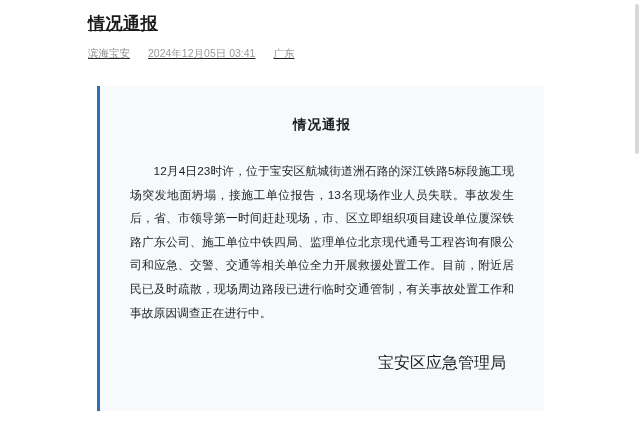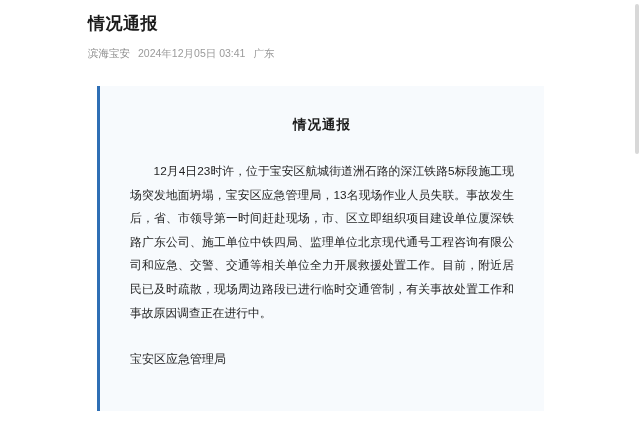--- a/index.html
+++ b/index.html
@@ -13,39 +13,40 @@
     font-family: "Liberation Sans", "DejaVu Sans", sans-serif;
     color: #222222;
     overflow: hidden;
   }
   .page {
     position: relative;
     width: 640px;
     height: 424px;
     box-sizing: border-box;
     background: #ffffff;
+    text-decoration: underline;
   }
   .header {
     padding: 12px 0 0 0;
   }
   .title {
     font-size: 17px;
     font-weight: bold;
     color: #1a1a1a;
     letter-spacing: 0.5px;
     padding-left: 88px;
   }
   .meta {
     margin-top: 12px;
     padding-left: 88px;
     font-size: 10.5px;
     color: #8a8a8a;
     display: flex;
     align-items: center;
-    gap: 8px;
+    gap: 18px;
     text-align: center;
   }
   .meta .source {
     color: #8a8a8a;
   }
   .meta .time {
     color: #9a9a9a;
   }
   .meta .region {
     color: #9a9a9a;
@@ -74,22 +75,22 @@
   .doc-body {
     font-size: 11.8px;
     line-height: 2.0;
     color: #1f1f1f;
     text-align: justify;
     text-justify: inter-ideograph;
     text-indent: 2em;
   }
   .sign {
     margin-top: 22px;
-    text-align: left;
-    font-size: 12px;
+    text-align: right;
+    font-size: 16px;
     line-height: 2.0;
     color: #1f1f1f;
     padding-right: 8px;
   }
   .sign div {
     white-space: nowrap;
   }
   .scrollbar {
     position: absolute;
     right: 1px;
@@ -118,21 +119,21 @@
     <div class="meta">
       <span class="source">滨海宝安</span>
       <span class="time">2024年12月05日 03:41</span>
       <span class="region">广东</span>
     </div>
   </div>
 
   <div class="card">
     <div class="card-inner">
       <div class="doc-title">情况通报</div>
-      <div class="doc-body">12月4日23时许，位于宝安区航城街道洲石路的深江铁路5标段施工现场突发地面坍塌，宝安区应急管理局，13名现场作业人员失联。事故发生后，省、市领导第一时间赶赴现场，市、区立即组织项目建设单位厦深铁路广东公司、施工单位中铁四局、监理单位北京现代通号工程咨询有限公司和应急、交警、交通等相关单位全力开展救援处置工作。目前，附近居民已及时疏散，现场周边路段已进行临时交通管制，有关事故处置工作和事故原因调查正在进行中。</div>
+      <div class="doc-body">12月4日23时许，位于宝安区航城街道洲石路的深江铁路5标段施工现场突发地面坍塌，接施工单位报告，13名现场作业人员失联。事故发生后，省、市领导第一时间赶赴现场，市、区立即组织项目建设单位厦深铁路广东公司、施工单位中铁四局、监理单位北京现代通号工程咨询有限公司和应急、交警、交通等相关单位全力开展救援处置工作。目前，附近居民已及时疏散，现场周边路段已进行临时交通管制，有关事故处置工作和事故原因调查正在进行中。</div>
       <div class="sign">
         <div>宝安区应急管理局</div>
       </div>
     </div>
   </div>
 
   <div class="scrollbar">
     <div class="scrollbar-thumb"></div>
   </div>
 

